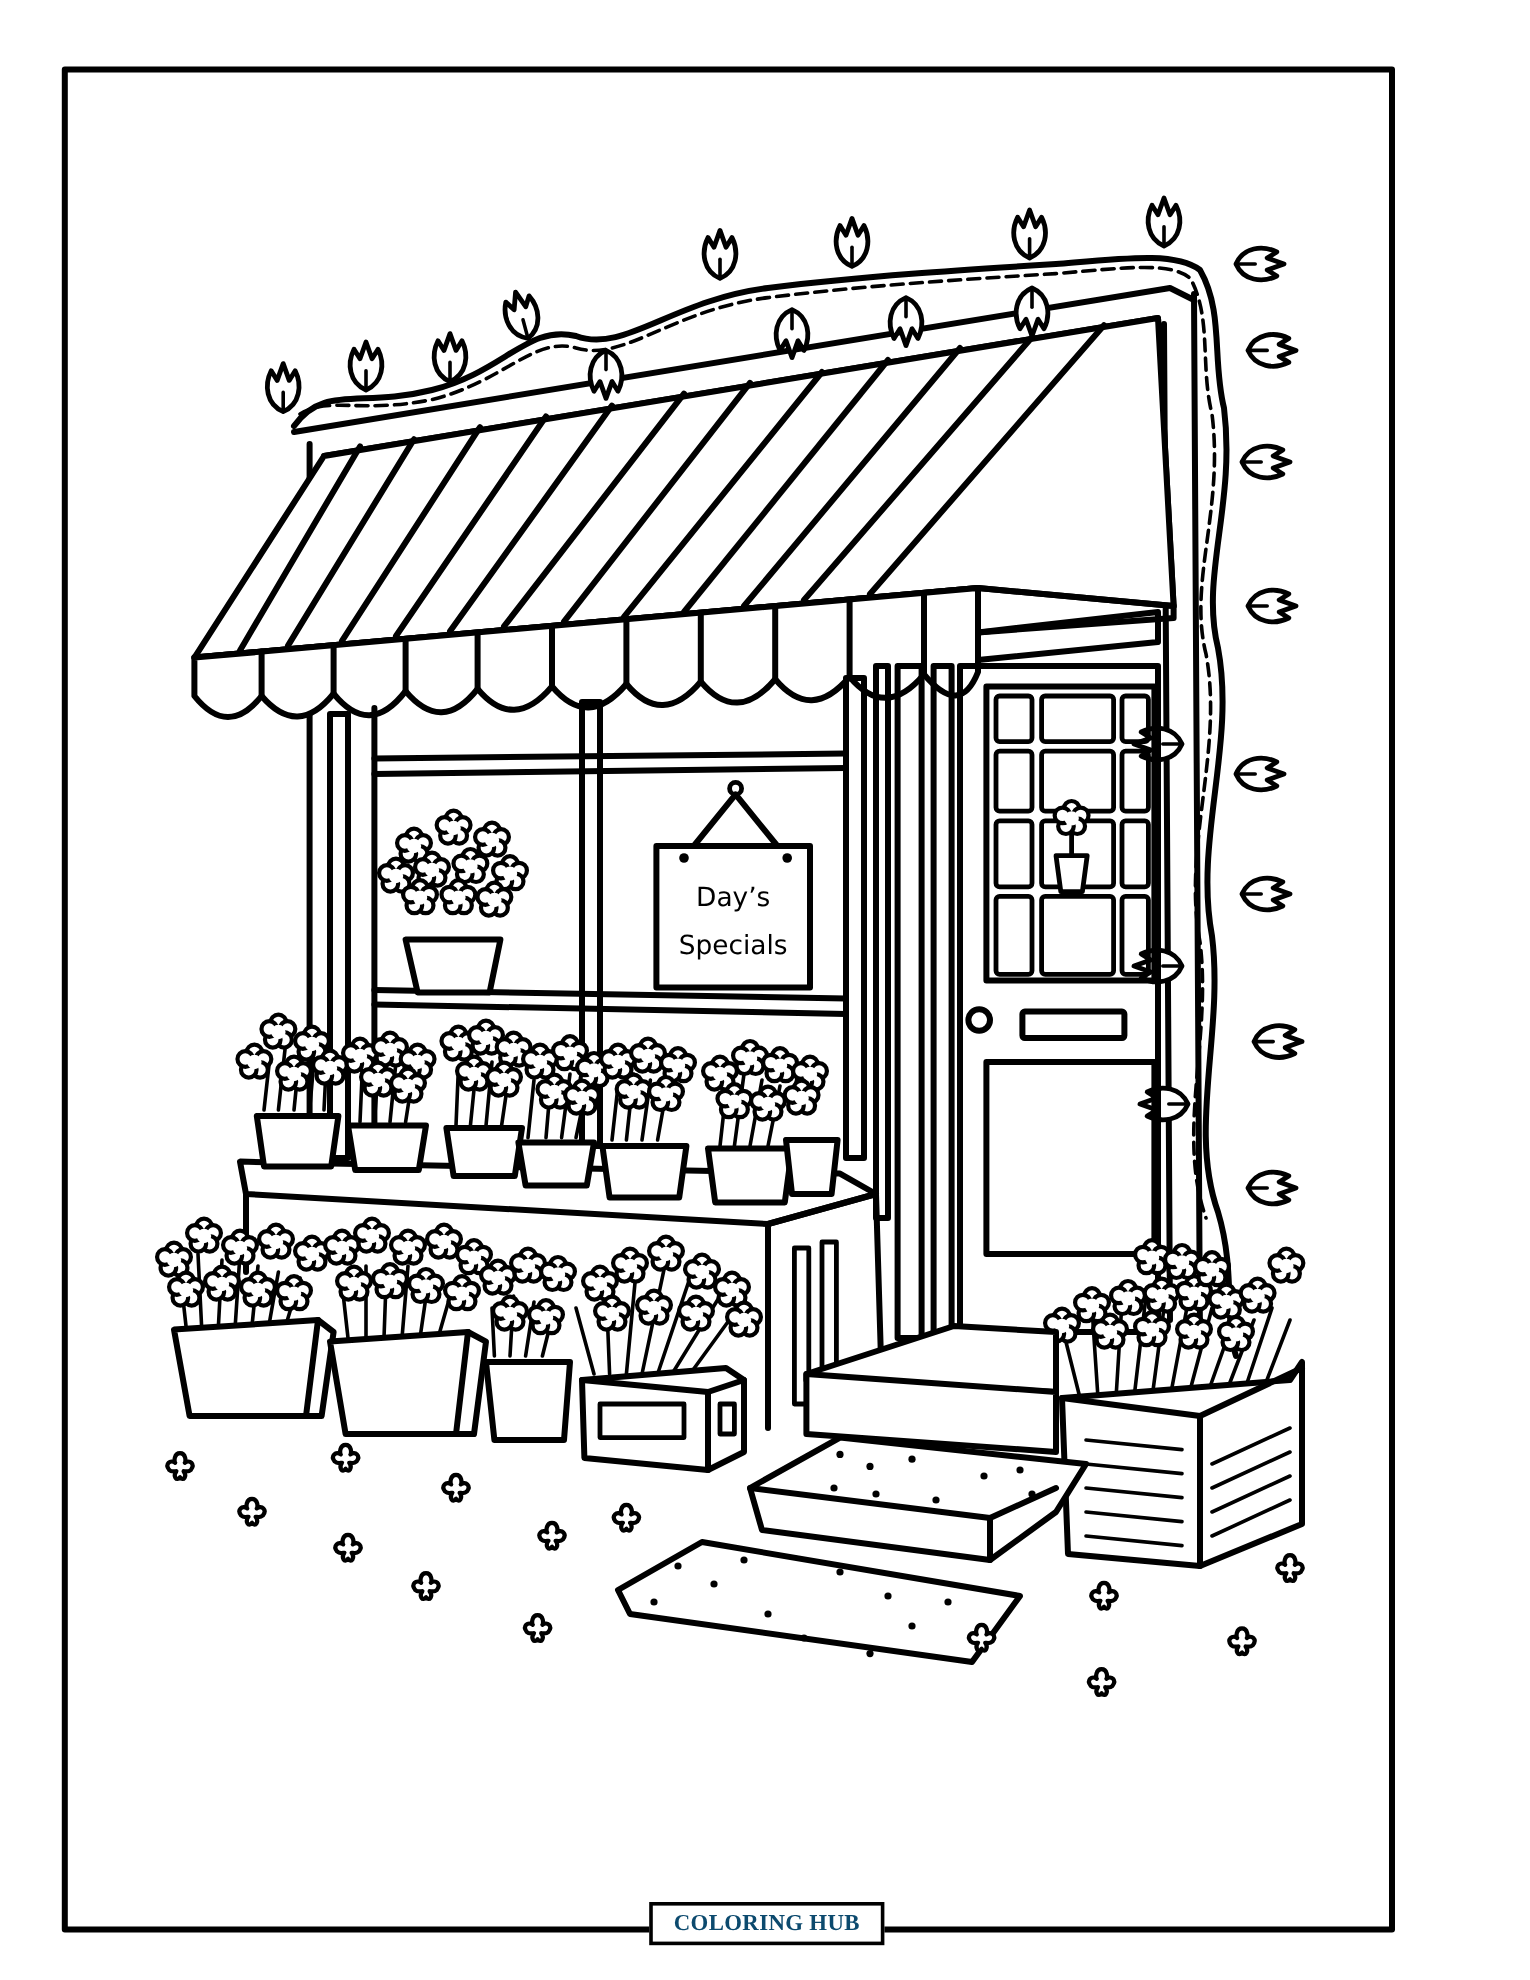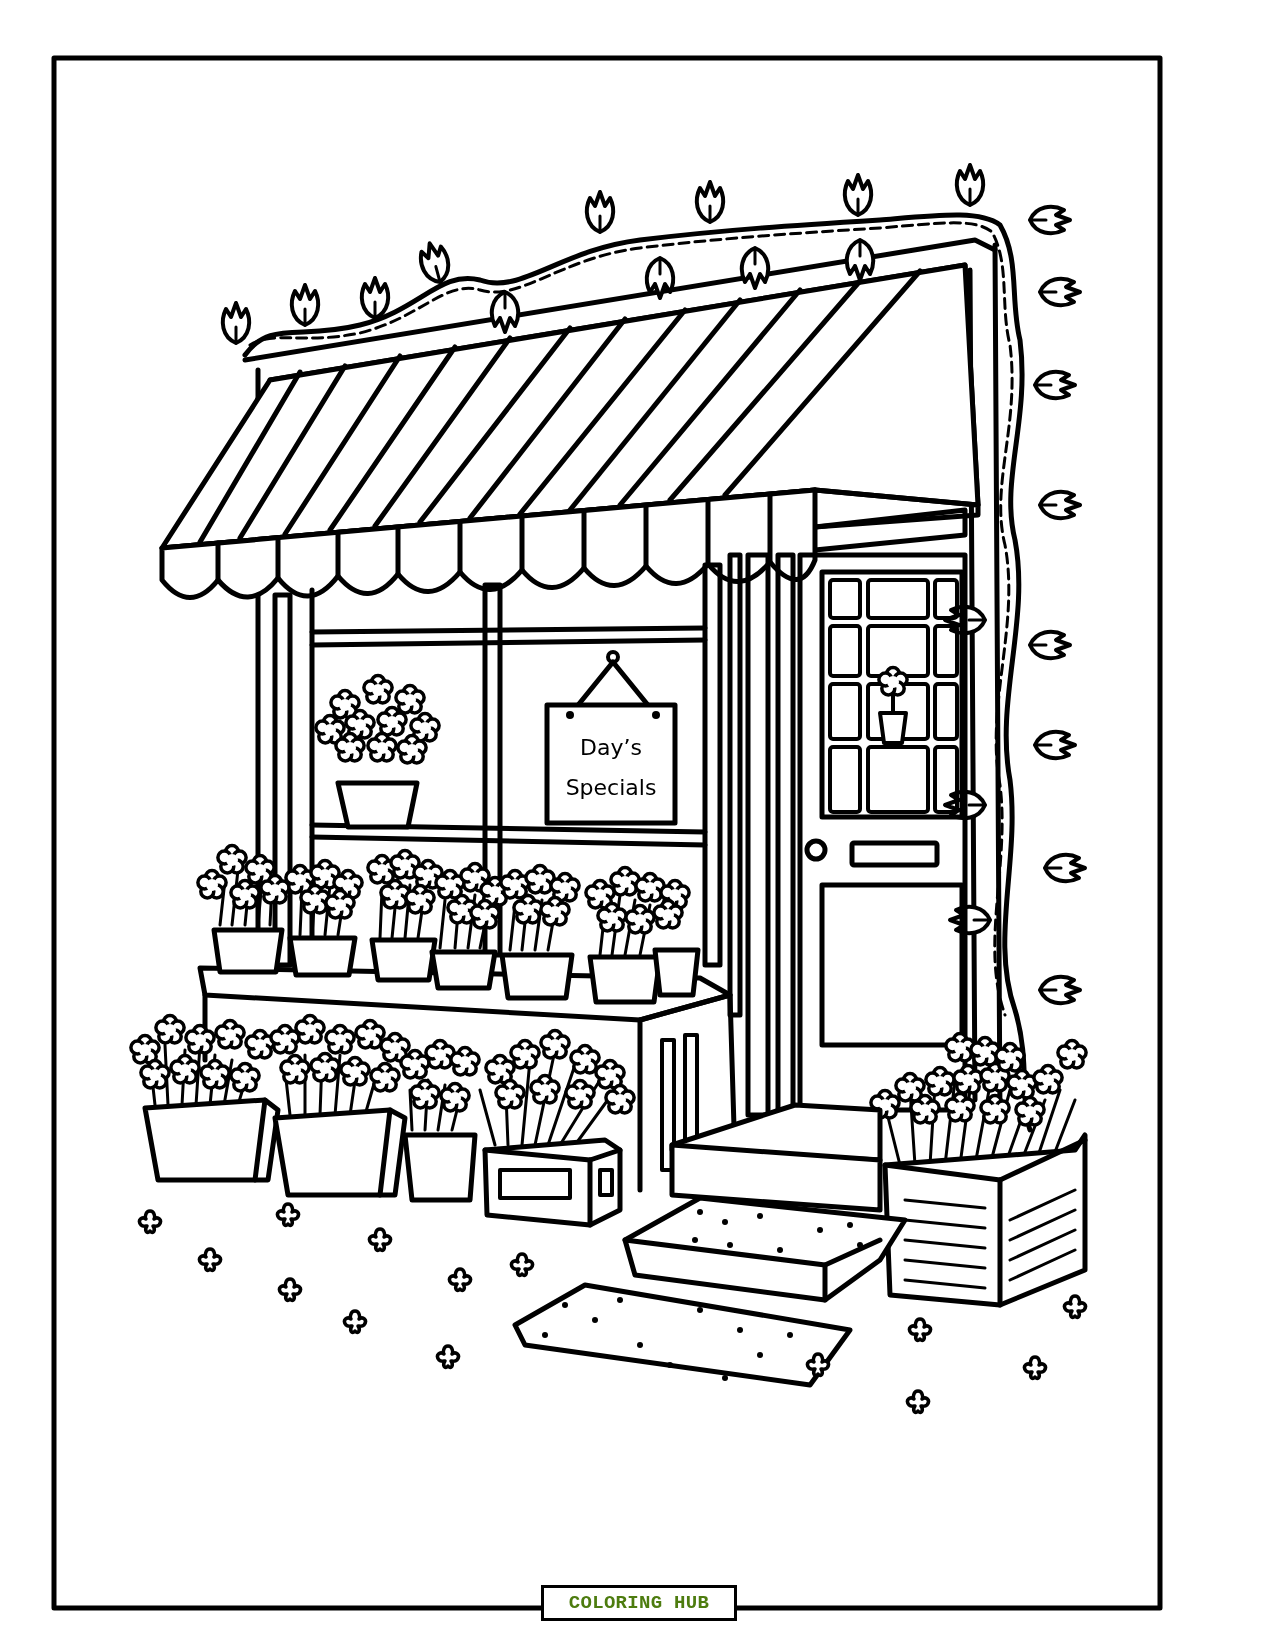--- a/index.html
+++ b/index.html
@@ -4,21 +4,21 @@
 <style>
   html,body{margin:0;padding:0;background:#ffffff;}
   body{width:1275px;height:1650px;position:relative;overflow:hidden;font-family:"DejaVu Sans",sans-serif;}
   #page{position:absolute;left:0;top:0;width:1275px;height:1650px;}
   #page svg{position:absolute;left:0;top:0;}
   .ln{fill:none;stroke:#000;stroke-width:5;stroke-linecap:round;stroke-linejoin:round;}
   .lnw{fill:#fff;stroke:#000;stroke-width:5;stroke-linecap:round;stroke-linejoin:round;}
   .thin{fill:none;stroke:#000;stroke-width:3;stroke-linecap:round;}
   .dot{fill:#000;}
   .sign-text{font-family:"DejaVu Sans",sans-serif;font-size:22px;fill:#000;}
-  .footer-label{position:absolute;left:541px;top:1585px;width:196px;height:36px;background:#fff;border:3px solid #000;box-sizing:border-box;display:flex;align-items:center;justify-content:center;font-family:Liberation Mono, monospace;font-weight:bold;font-size:19px;letter-spacing:0.3px;color:#4d7c0f;}
+  .footer-label{position:absolute;left:541px;top:1585px;width:196px;height:36px;background:#fff;border:3px solid #000;box-sizing:border-box;display:flex;align-items:center;justify-content:center;font-family:Liberation Serif, serif;font-weight:bold;font-size:19px;letter-spacing:0.3px;color:#0c4a6e;}
 </style>
 </head>
 <body>
 
 <div id="page">
 <svg width="1275" height="1650" viewBox="0 0 1275 1650">
   <defs>
     <g id="fl">
       <circle cx="0" cy="-8" r="6.5" class="lnw" style="stroke-width:3.5"></circle>
       <circle cx="7.6" cy="-2.5" r="6.5" class="lnw" style="stroke-width:3.5"></circle>

